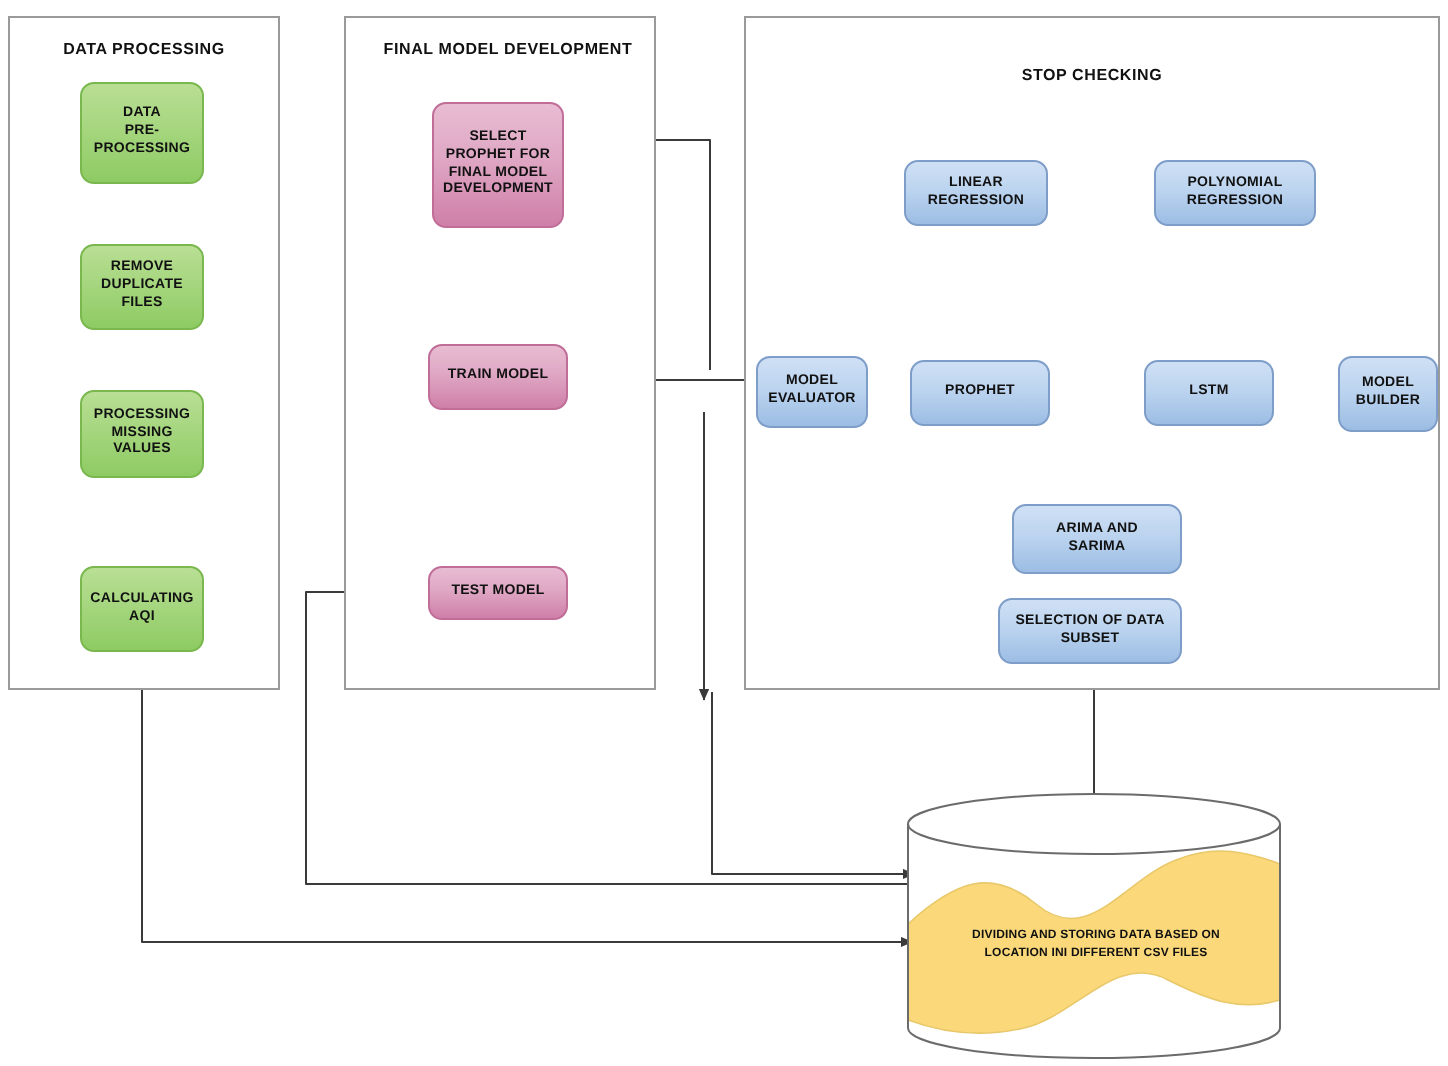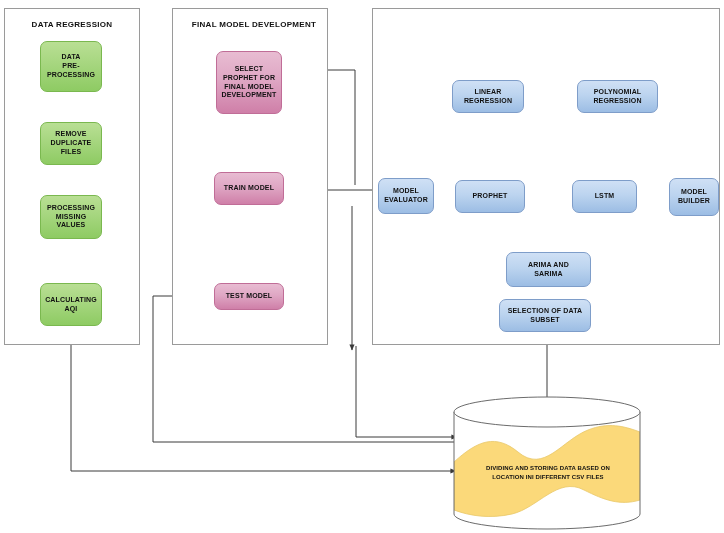--- a/index.html
+++ b/index.html
@@ -80,21 +80,21 @@
       <path d="M671,214 L671,232 L500,232 L500,213"></path>
 
       <path d="M591,318 L694,318 L694,216"></path>
 
       <path d="M547,400 L547,332"></path>
 
     </g>
   </svg>
 
   <div class="panel" style="left:4px;top:8px;width:136px;height:337px;"></div>
-  <div class="panel-title" style="left:4px;top:20px;width:136px;">DATA REGRESSION</div>
+  <div class="panel-title" style="left:4px;top:20px;width:136px;">DATA PROCESSING</div>
 
   <div class="node green" style="left:40px;top:41px;width:62px;height:51px;">
     <span>
       <span>DATA</span>
       <span>PRE-</span>
       <span>PROCESSING</span>
     </span>
   </div>
 
   <div class="node green" style="left:40px;top:122px;width:62px;height:43px;">
@@ -138,20 +138,21 @@
     </span>
   </div>
 
   <div class="node pink" style="left:214px;top:283px;width:70px;height:27px;">
     <span>
       <span>TEST MODEL</span>
     </span>
   </div>
 
   <div class="panel" style="left:372px;top:8px;width:348px;height:337px;"></div>
+  <div class="panel-title" style="left:372px;top:33px;width:348px;">STOP CHECKING</div>
 
   <div class="node blue" style="left:452px;top:80px;width:72px;height:33px;">
     <span>
       <span>LINEAR</span>
       <span>REGRESSION</span>
     </span>
   </div>
 
   <div class="node blue" style="left:577px;top:80px;width:81px;height:33px;">
     <span>

